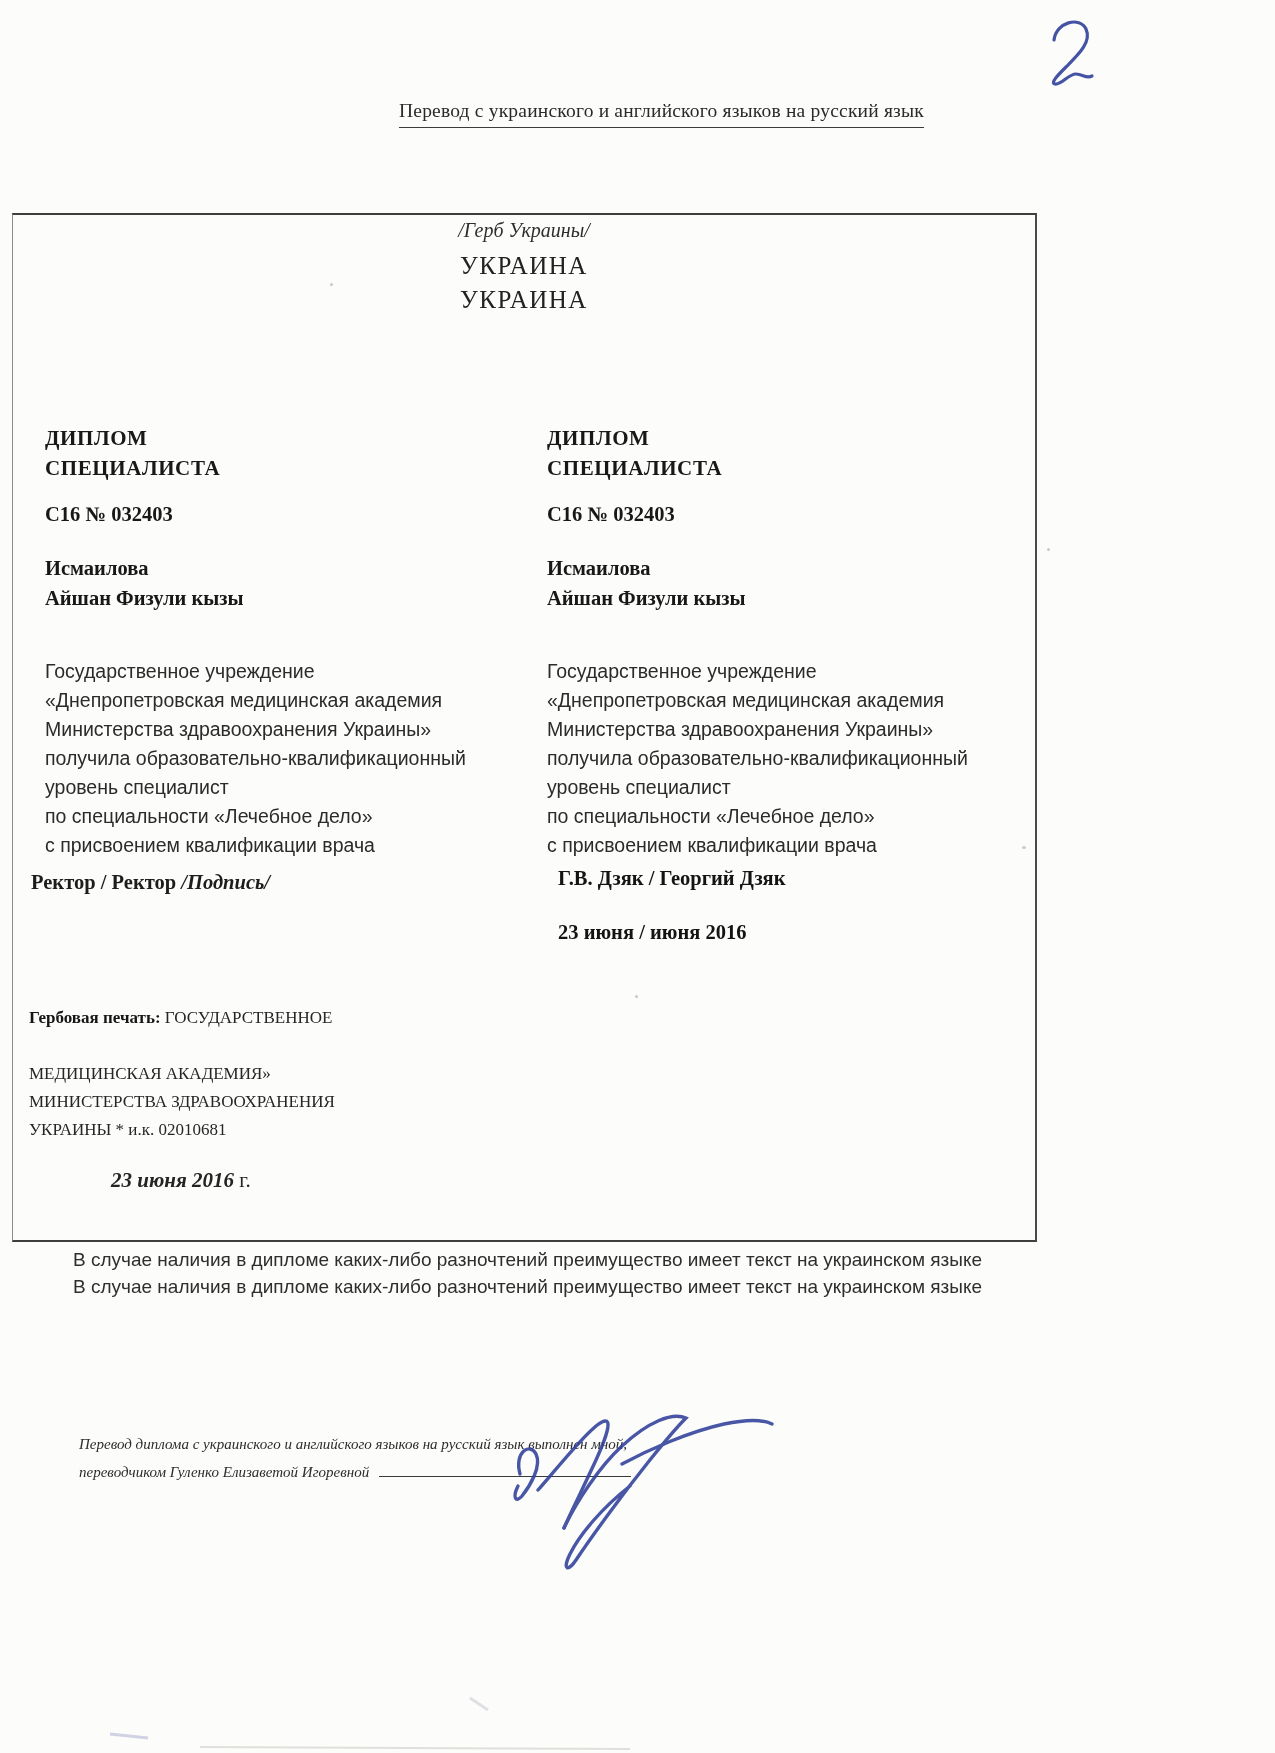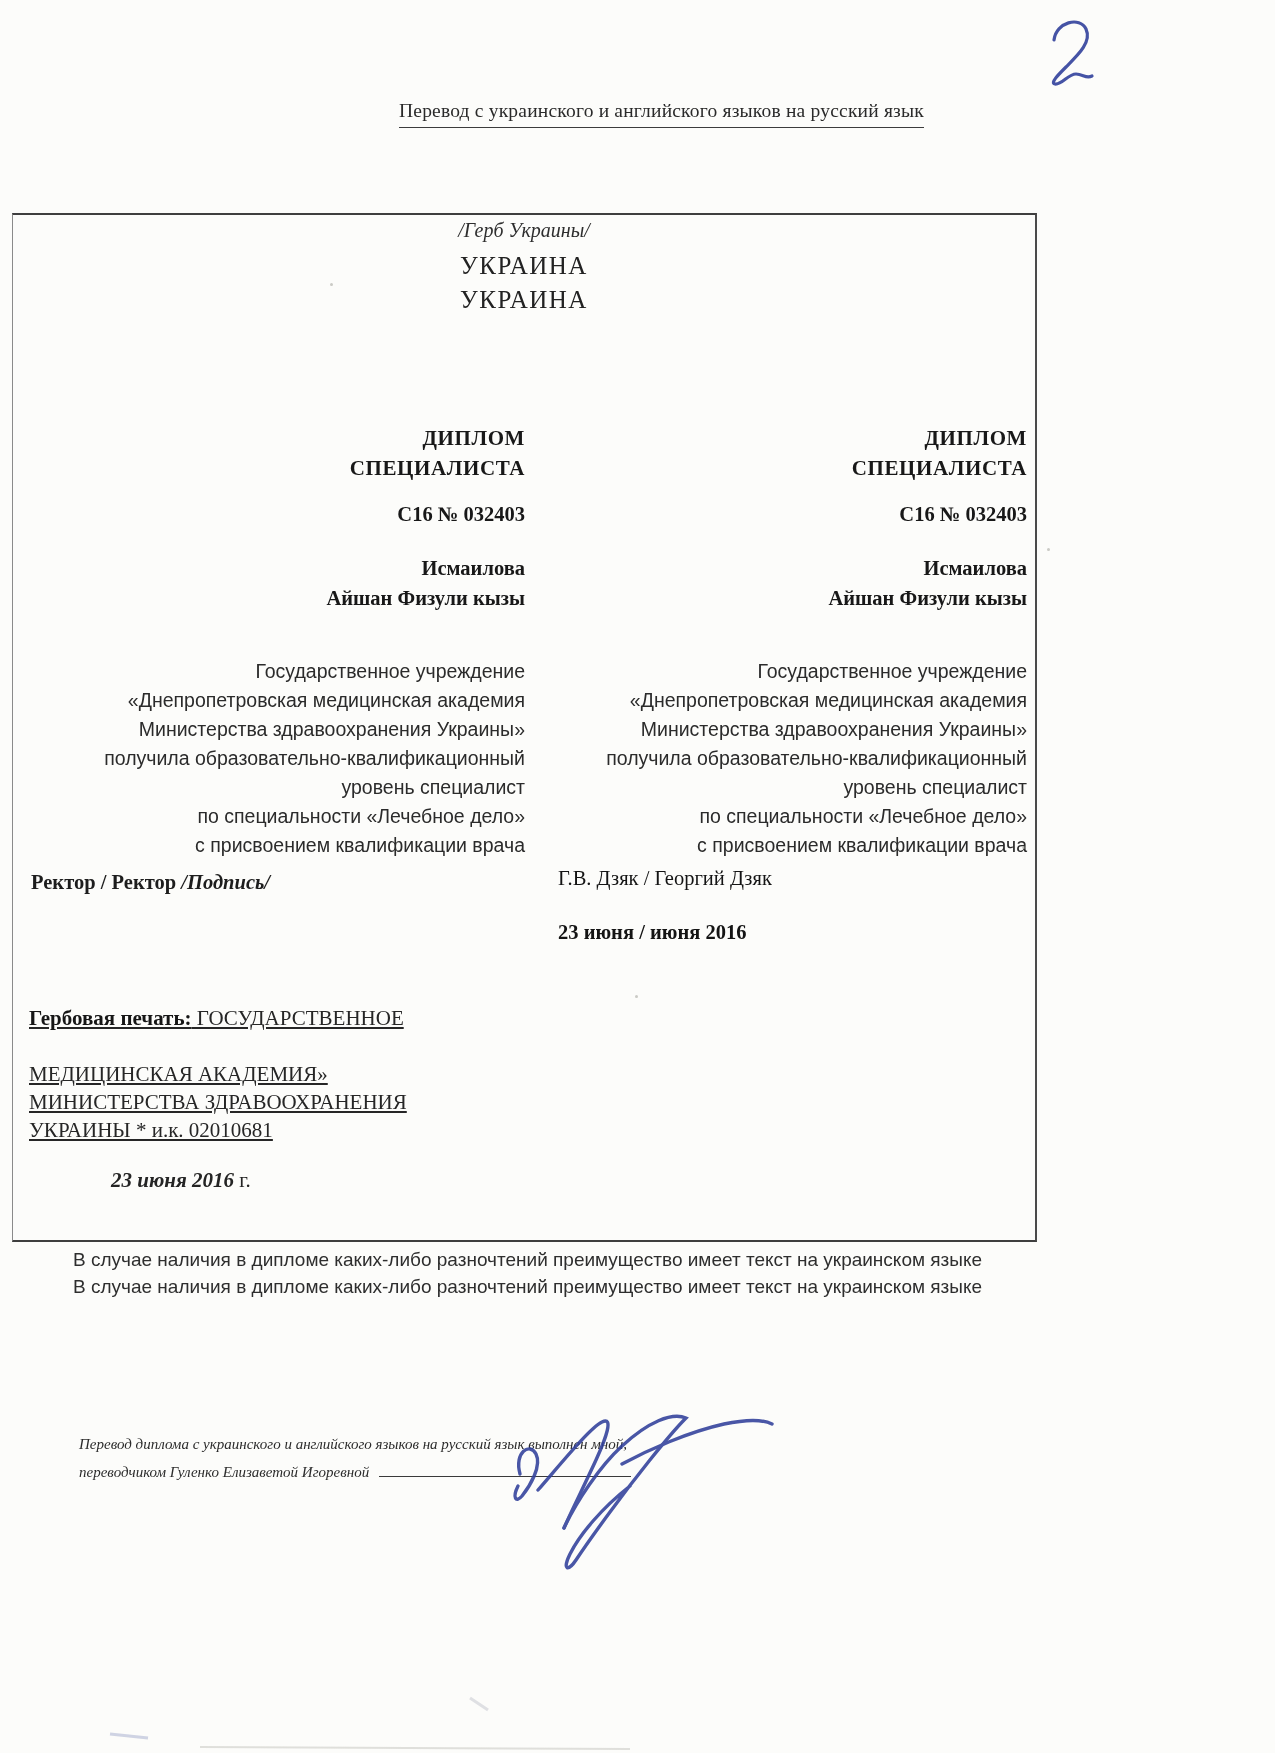--- a/index.html
+++ b/index.html
@@ -32,36 +32,36 @@
     border-right:2.5px solid #4a4a4a;
     border-bottom:2.5px solid #3e3e3e;
     border-left:1.5px solid #8a8a8a;
   }
   .emblem-note{top:4px;left:0;width:100%;text-align:center;
     font-style:italic;font-size:20px;color:#2e2e2e;}
   .country{left:0;width:100%;text-align:center;
     font-size:25px;letter-spacing:1.5px;color:#222;}
   .country.l1{top:37px;} .country.l2{top:71px;}
 
-  .col{width:480px;text-align:right;}
+  .col{width:480px;text-align:left;}
   .col.left{left:32px;} .col.right{left:534px;}
 
   .dip-title{top:208px;font-size:21px;font-weight:bold;letter-spacing:.6px;line-height:30px;color:#181818;}
   .dip-number{top:288px;font-size:20.5px;font-weight:bold;color:#181818;}
   .dip-holder{top:338px;font-size:20.5px;font-weight:bold;line-height:30px;color:#181818;}
   .dip-body{top:430px;font-family:"Liberation Sans", sans-serif;
     font-size:19.5px;line-height:29px;color:#2b2b2b;margin-top:12px;}
 
   .rector-line{left:18px;top:656px;font-size:20.5px;font-weight:bold;color:#1d1d1d;}
   .rector-line .sig-note{font-style:italic;margin-left:0;text-align:center;}
-  .rector-name{left:545px;top:652px;font-size:20.5px;font-weight:normal;color:#141414;}
+  .rector-name{left:545px;top:652px;font-size:20.5px;font-weight:bold;color:#141414;}
   .issue-date{left:545px;top:706px;font-size:20.5px;font-weight:bold;color:#141414;}
 
   .seal-note{left:16px;top:789px;width:440px;
-    font-size:21px;line-height:28px;color:#262626;text-decoration:underline;}
+    font-size:17px;line-height:28px;color:#262626;}
   .seal-note .b{font-weight:bold;color:#161616;}
 
   .stamp-note{left:8px;top:950px;font-size:21px;line-height:30px;color:#242424;}
   .stamp-note .b{font-weight:bold;color:#161616;}
   .stamp-date-line{padding-left:90px;}
   .stamp-date-line .bi{font-weight:bold;font-style:italic;}
 
   
   .disclaimer{left:73px;top:1247px;width:1100px;
     font-family:"Liberation Sans", sans-serif;

